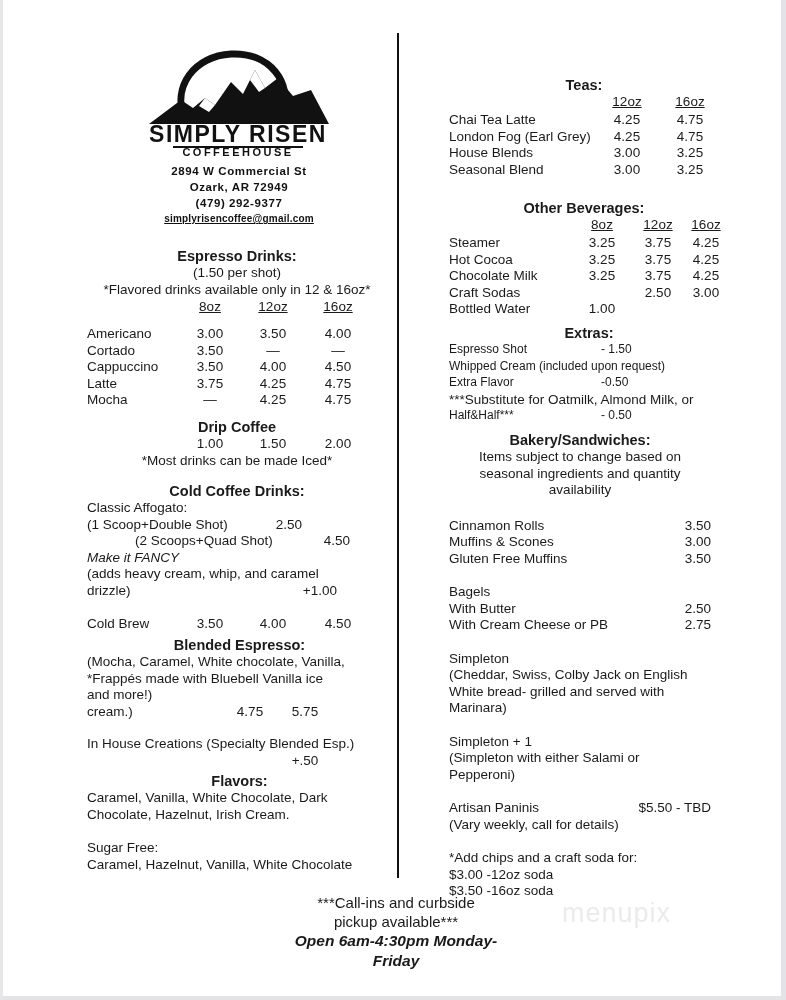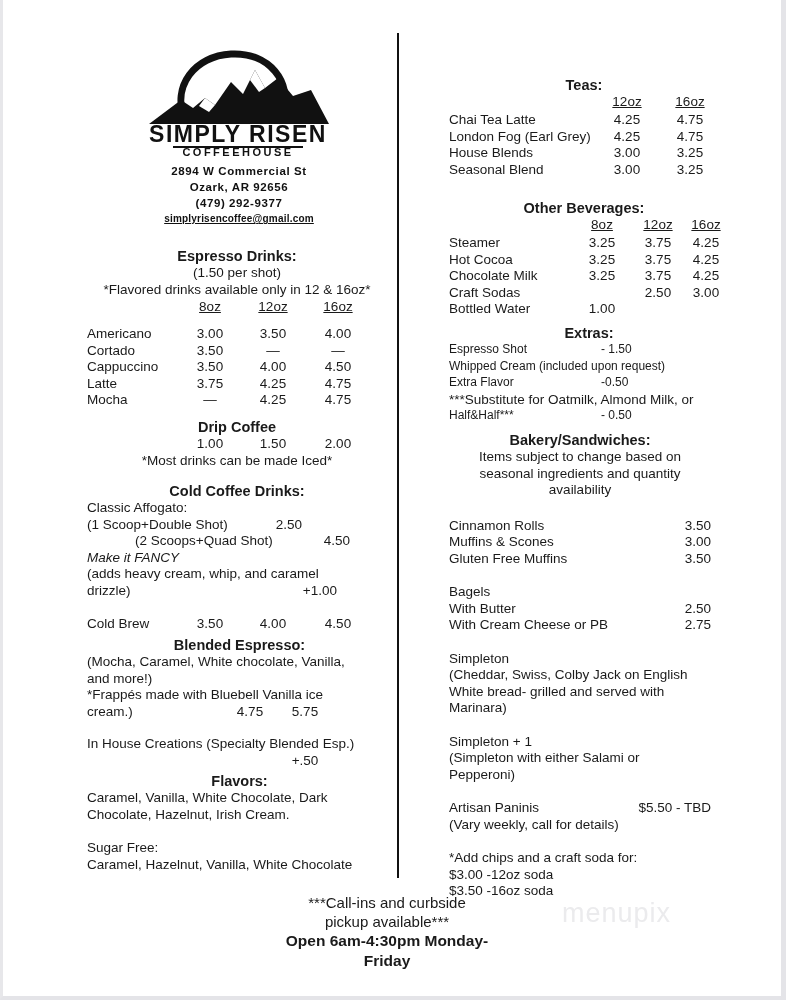--- a/index.html
+++ b/index.html
@@ -103,27 +103,27 @@
   .rrow .pr { position: absolute; right: 0; top: 0; }
 
   
   .erow { position: relative; height: 16.5px; font-size: 12px; }
   .erow .nm { position: absolute; left: 0; top: 0; white-space: nowrap; }
   .erow .pr { position: absolute; left: 152px; top: 0; white-space: nowrap; }
 
   
   .footer {
     position: absolute;
-    left: 228px;
+    left: 237px;
     top: 893px;
     width: 300px;
     text-align: center;
   }
   .footer .l1 { font-size: 15px; line-height: 19px; }
-  .footer .l2 { font-size: 15.5px; font-weight: bold; line-height: 20px; }
+  .footer .l2 { font-size: 15.5px; font-weight: bold; line-height: 20px; font-style: italic; }
 
   .watermark {
     position: absolute;
     left: 553px;
     top: 898px;
     font-size: 27px;
     letter-spacing: 1px;
     color: #ebebed;
     font-weight: 400;
     user-select: none;
@@ -143,21 +143,21 @@
       <path d="M62 56 L72 63 L66 70 L56 64 Z" fill="#fff"></path>
       <path d="M112 28 L122 46 L116 50 L107 38 Z" fill="#fff"></path>
       <text x="95" y="100" text-anchor="middle" font-family="Liberation Sans, sans-serif" font-size="23" font-weight="bold" letter-spacing="1.5" fill="#111">SIMPLY RISEN</text>
       <rect x="30" y="104" width="130" height="2" fill="#111"></rect>
       <text x="95" y="114" text-anchor="middle" font-family="Liberation Sans, sans-serif" font-size="11" font-weight="bold" letter-spacing="2.5" fill="#111">COFFEEHOUSE</text>
     </svg>
   </div>
 
   <div class="addr">
     <div>2894 W Commercial St</div>
-    <div>Ozark, AR 92656</div>
+    <div>Ozark, AR 72949</div>
     <div>(479) 292-9377</div>
     <div class="email">simplyrisencoffee@gmail.com</div>
   </div>
 
   <div class="divider"></div>
 
   <div class="col" style="left:78px; top:248px; width:300px;">
     <div class="hd">Espresso Drinks:</div>
     <div class="ctr sm">(1.50 per shot)</div>
     <div class="ctr sm">*Flavored drinks available only in 12 &amp; 16oz*</div>
@@ -234,22 +234,22 @@
       <span class="nm">Cold Brew</span>
       <span class="p" style="left:100px;">3.50</span>
       <span class="p" style="left:163px;">4.00</span>
       <span class="p" style="left:228px;">4.50</span>
     </div>
   </div>
 
   <div class="col" style="left:78px; top:637px; width:305px;">
     <div class="hd">Blended Espresso:</div>
     <div class="ln">(Mocha, Caramel, White chocolate, Vanilla,</div>
+    <div class="ln">*Frappés made with Bluebell Vanilla ice</div>
     <div class="ln">and more!)</div>
-    <div class="ln">*Frappés made with Bluebell Vanilla ice</div>
     <div class="row">
       <span class="nm">cream.)</span>
       <span class="p" style="left:140px;">4.75</span>
       <span class="p" style="left:195px;">5.75</span>
     </div>
     <div style="height:16px;"></div>
     <div class="ln">In House Creations (Specialty Blended Esp.)</div>
     <div class="row">
       <span class="p" style="left:195px;">+.50</span>
     </div>

